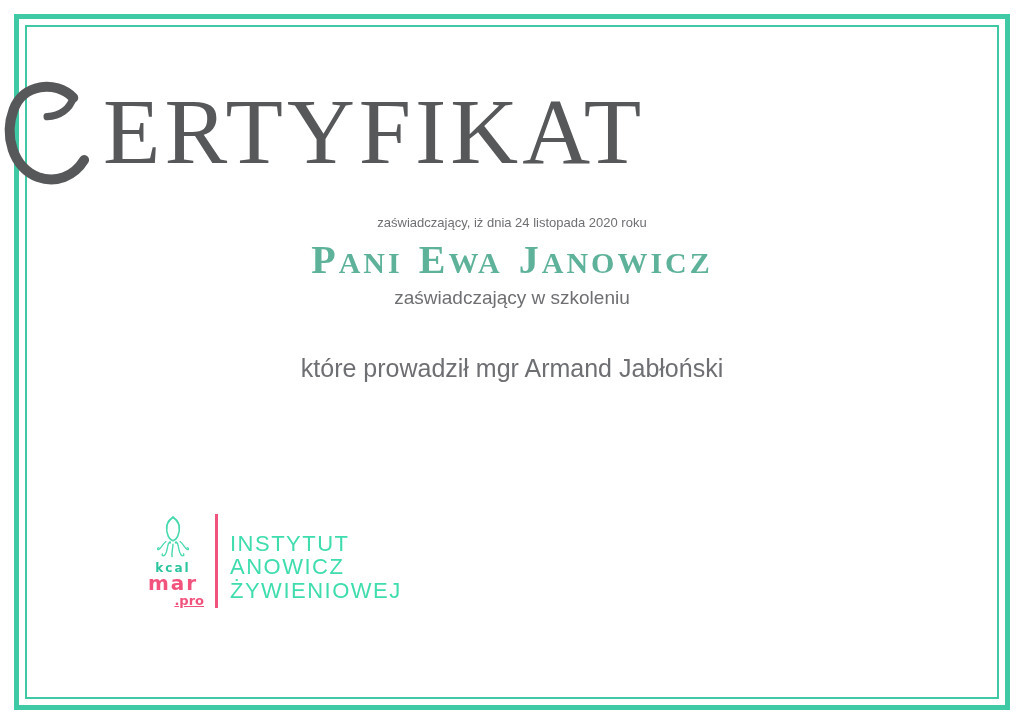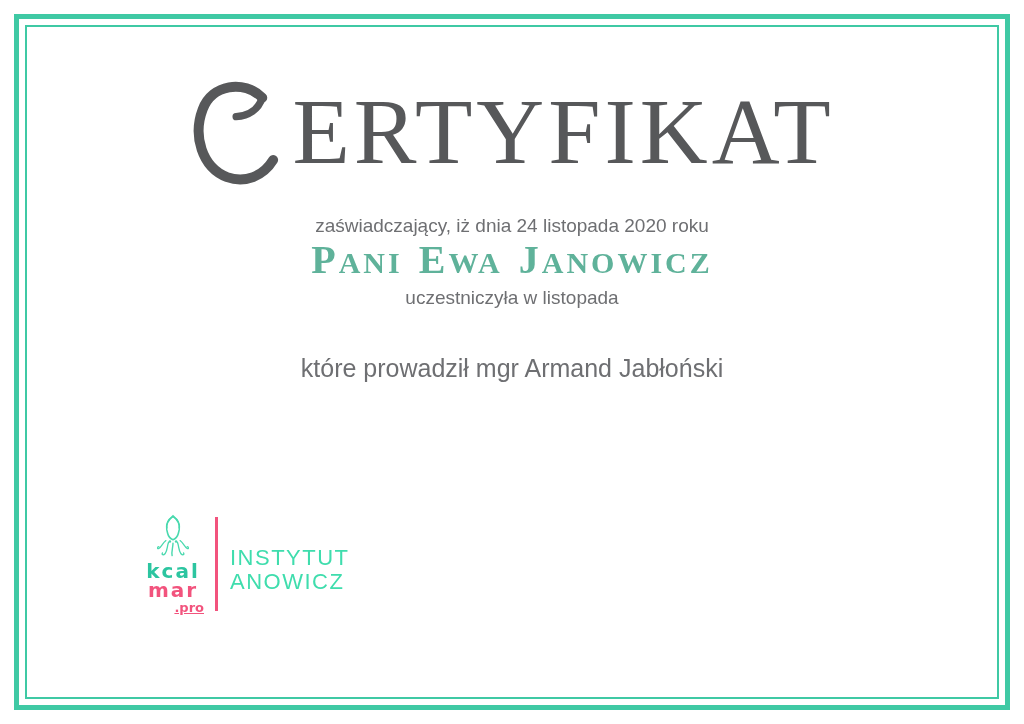--- a/index.html
+++ b/index.html
@@ -18,32 +18,32 @@
     width:1024px;height:724px;
     background:#ffffff;
     font-family:"Liberation Sans",sans-serif;
     overflow:hidden;
   }
   .frame-outer{position:absolute;inset:14px;border:5px solid var(--teal);pointer-events:none;}
   .frame-inner{position:absolute;inset:25px;border:2px solid var(--teal);pointer-events:none;}
 
   .title-row{
     position:absolute;top:76px;left:0;right:0;
-    display:flex;justify-content:center;align-items:flex-start;
+    display:flex;align-items:flex-start;
     color:var(--heading-gray);
   }
   .big-c{width:96px;height:112px;margin-right:7px;flex:0 0 auto;}
   .title-rest{
     font-family:"Liberation Serif","DejaVu Serif",serif;
     font-size:94px;line-height:1;letter-spacing:4px;
     margin-top:8px;white-space:nowrap;
   }
 
   .line{position:absolute;left:0;width:100%;text-align:center;}
-  .intro{top:215px;font-size:19px;color:var(--body-gray);}
+  .intro{top:215px;font-size:13px;color:var(--body-gray);}
   .name{
     top:240px;
     font-family:"Liberation Serif","DejaVu Serif",serif;
     color:var(--name-teal);
     letter-spacing:3px;
     line-height:1;
   }
   .name .word{margin:0 8px;white-space:nowrap;}
   .name .lead{font-size:40px;}
   .name .rest{font-size:30px;}
@@ -55,21 +55,21 @@
     position:absolute;left:141px;top:514px;
     display:flex;align-items:center;
   }
   .brand-col{
     display:flex;flex-direction:column;align-items:center;
     width:64px;
   }
   .squid{width:36px;height:46px;margin-bottom:2px;}
   .brand-top{
     font-family:"DejaVu Sans",sans-serif;
-    font-size:20px;font-weight:bold;line-height:0.95;
+    font-size:12px;font-weight:bold;line-height:0.95;
     color:var(--kcal-teal);letter-spacing:2px;text-transform:lowercase;
   }
   .brand-bottom{
     font-family:"DejaVu Sans",sans-serif;
     font-size:20px;font-weight:bold;line-height:0.95;
     color:var(--pink);letter-spacing:2px;text-transform:lowercase;
   }
   .brand-suffix{
     font-family:"DejaVu Sans",sans-serif;
     font-size:13px;font-weight:bold;color:var(--pink);
@@ -97,21 +97,21 @@
     </svg>
     <span class="title-rest">ERTYFIKAT</span>
   </header>
 
   <p class="line intro">zaświadczający, iż dnia 24 listopada 2020 roku</p>
 
   <h2 class="line name">
     <span class="word"><span class="lead">P</span><span class="rest">ANI</span></span><span class="word"><span class="lead">E</span><span class="rest">WA</span></span><span class="word"><span class="lead">J</span><span class="rest">ANOWICZ</span></span>
   </h2>
 
-  <p class="line participation">uczestniczyła w listopada</p>
+  <p class="line participation">zaświadczający w szkoleniu</p>
 
 
   <p class="line trainer">które prowadził mgr Armand Jabłoński</p>
 
   <div class="logo">
     <div class="brand-col">
       <svg class="squid" viewBox="0 0 40 52" fill="none" aria-hidden="true">
         <path d="M 20 2 C 25 6 28 12 27 18 L 26 22 C 25 26 23 28 20 29 C 17 28 15 26 14 22 L 13 18 C 12 12 15 6 20 2 Z" stroke="#49d9ae" stroke-width="1.8"></path>
         <path d="M 20 3 C 15 6 12 11 13 16" stroke="#49d9ae" stroke-width="1.4"></path>
         <path d="M 20 3 C 25 6 28 11 27 16" stroke="#49d9ae" stroke-width="1.4"></path>
@@ -124,15 +124,16 @@
         <path d="M 28 30 C 32 33 33 37 36 39 C 38 40 38 37 36 37" stroke="#49d9ae" stroke-width="1.4" stroke-linecap="round"></path>
       </svg>
       <div class="brand-top">kcal</div>
       <div class="brand-bottom">mar</div>
       <div class="brand-suffix">.pro</div>
     </div>
     <div class="divider"></div>
     <div class="org-col">
       <div>INSTYTUT</div>
       <div>ANOWICZ</div>
+      <div>ŻYWIENIOWEJ</div>
     </div>
   </div>
 </div>
 
 </body></html>

